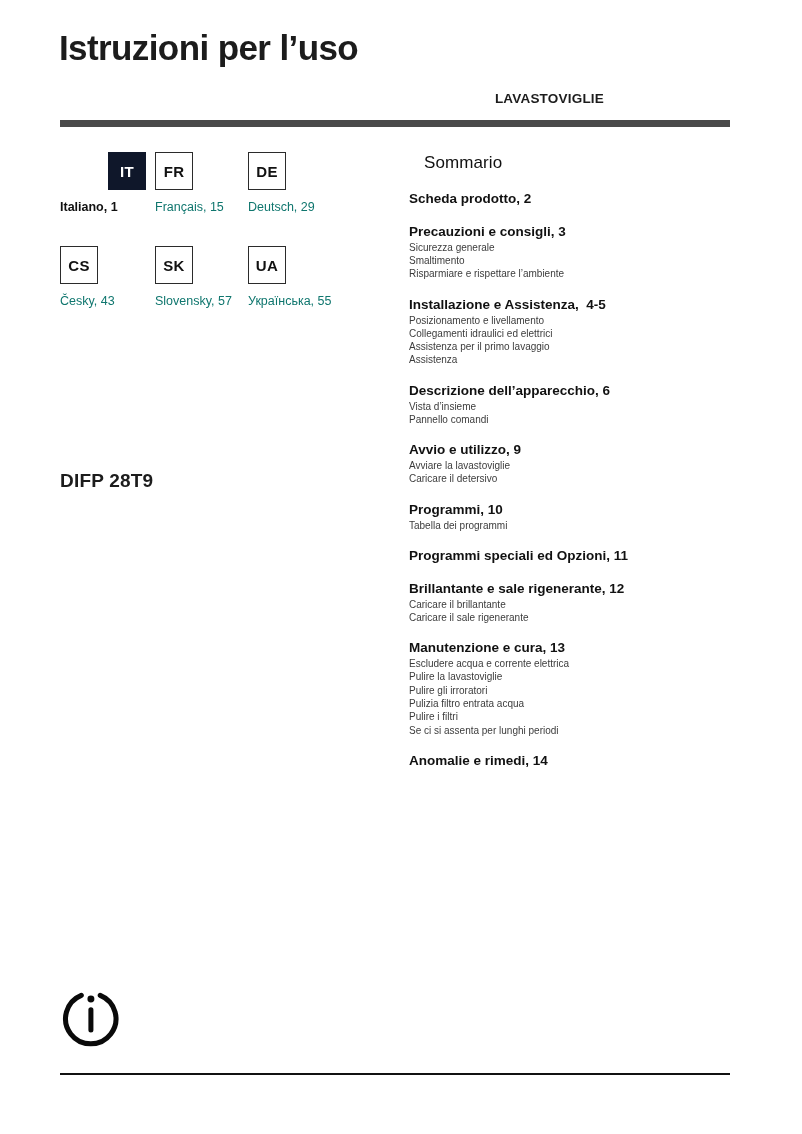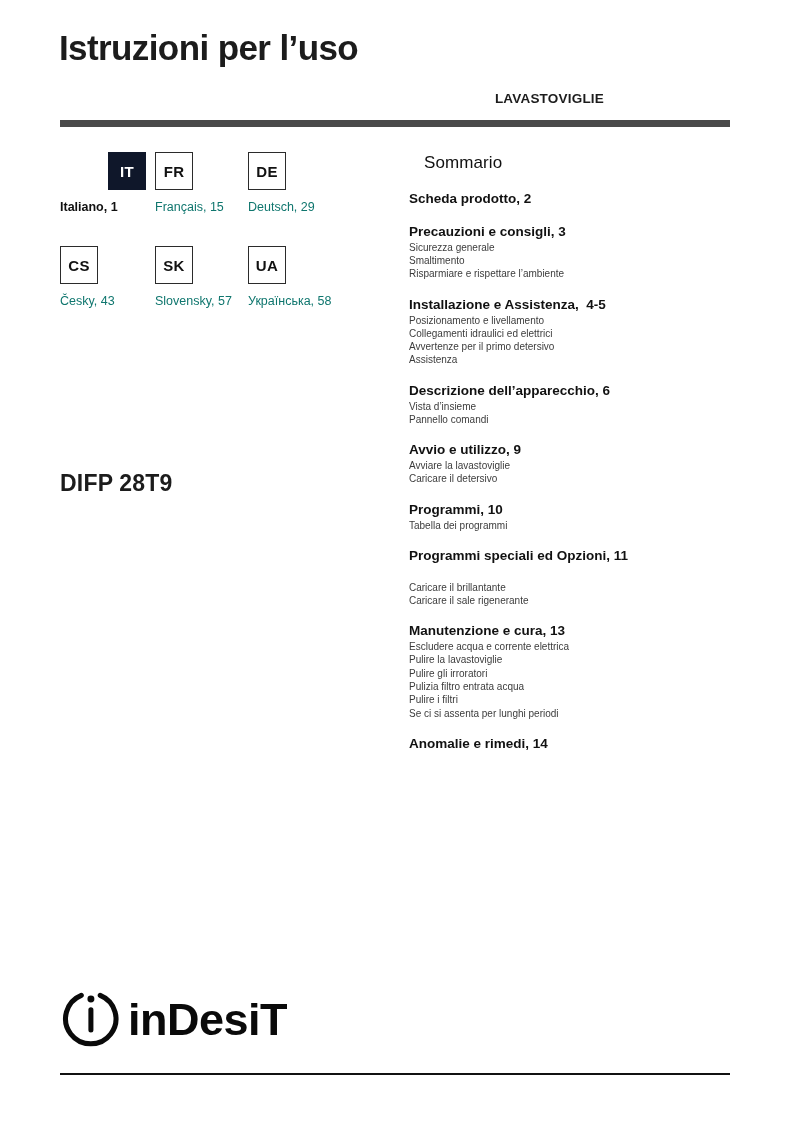--- a/index.html
+++ b/index.html
@@ -110,21 +110,21 @@
 
   
   .col-1 { left: 0px; }
   .col-2 { left: 95px; }
   .col-3 { left: 188px; }
 
   .model-code {
     position: absolute;
     left: 60px;
     top: 470px;
-    font-size: 23px;
+    font-size: 19px;
     font-weight: bold;
     letter-spacing: 0.2px;
     color: #1c1c1c;
     white-space: nowrap;
   }
 
   
   .brand {
     position: absolute;
     left: 60px;
@@ -202,54 +202,53 @@
     </div>
 
     <div class="lang-row">
       <div class="lang-box outline col-1">CS</div>
       <div class="lang-caption col-1">Česky, 43</div>
 
       <div class="lang-box outline col-2">SK</div>
       <div class="lang-caption col-2">Slovensky, 57</div>
 
       <div class="lang-box outline col-3">UA</div>
-      <div class="lang-caption col-3">Українська, 58</div>
+      <div class="lang-caption col-3">Українська, 55</div>
     </div>
   </div>
 
   <div class="model-code">DIFP 28T9</div>
 
   <div class="brand">
     <svg class="brand-mark" viewBox="0 0 64 64">
       <path d="M41.5 9.6 A26 26 0 1 1 22 9.6" fill="none" stroke="#0a0a0a" stroke-width="5.2" stroke-linecap="round"></path>
       <rect x="29.3" y="22" width="5.2" height="26" rx="2.6" fill="#0a0a0a"></rect>
       <circle cx="31.9" cy="13.4" r="3.6" fill="#0a0a0a"></circle>
     </svg>
-    <div class="brand-word">inDesiT</div>
   </div>
 
   <div class="toc">
     <div class="toc-title">Sommario</div>
 
     <div class="toc-section">
       <div class="toc-heading">Scheda prodotto, 2</div>
     </div>
 
     <div class="toc-section">
       <div class="toc-heading">Precauzioni e consigli, 3</div>
       <div class="toc-sub">Sicurezza generale</div>
       <div class="toc-sub">Smaltimento</div>
       <div class="toc-sub">Risparmiare e rispettare l’ambiente</div>
     </div>
 
     <div class="toc-section">
       <div class="toc-heading">Installazione e Assistenza,  4-5</div>
       <div class="toc-sub">Posizionamento e livellamento</div>
       <div class="toc-sub">Collegamenti idraulici ed elettrici</div>
-      <div class="toc-sub">Avvertenze per il primo detersivo</div>
+      <div class="toc-sub">Assistenza per il primo lavaggio</div>
       <div class="toc-sub">Assistenza</div>
     </div>
 
     <div class="toc-section">
       <div class="toc-heading">Descrizione dell’apparecchio, 6</div>
       <div class="toc-sub">Vista d’insieme</div>
       <div class="toc-sub">Pannello comandi</div>
     </div>
 
 
@@ -262,20 +261,21 @@
     <div class="toc-section">
       <div class="toc-heading">Programmi, 10</div>
       <div class="toc-sub">Tabella dei programmi</div>
     </div>
 
     <div class="toc-section">
       <div class="toc-heading">Programmi speciali ed Opzioni, 11</div>
     </div>
 
     <div class="toc-section">
+      <div class="toc-heading">Brillantante e sale rigenerante, 12</div>
       <div class="toc-sub">Caricare il brillantante</div>
       <div class="toc-sub">Caricare il sale rigenerante</div>
     </div>
 
     <div class="toc-section">
       <div class="toc-heading">Manutenzione e cura, 13</div>
       <div class="toc-sub">Escludere acqua e corrente elettrica</div>
       <div class="toc-sub">Pulire la lavastoviglie</div>
       <div class="toc-sub">Pulire gli irroratori</div>
       <div class="toc-sub">Pulizia filtro entrata acqua</div>

